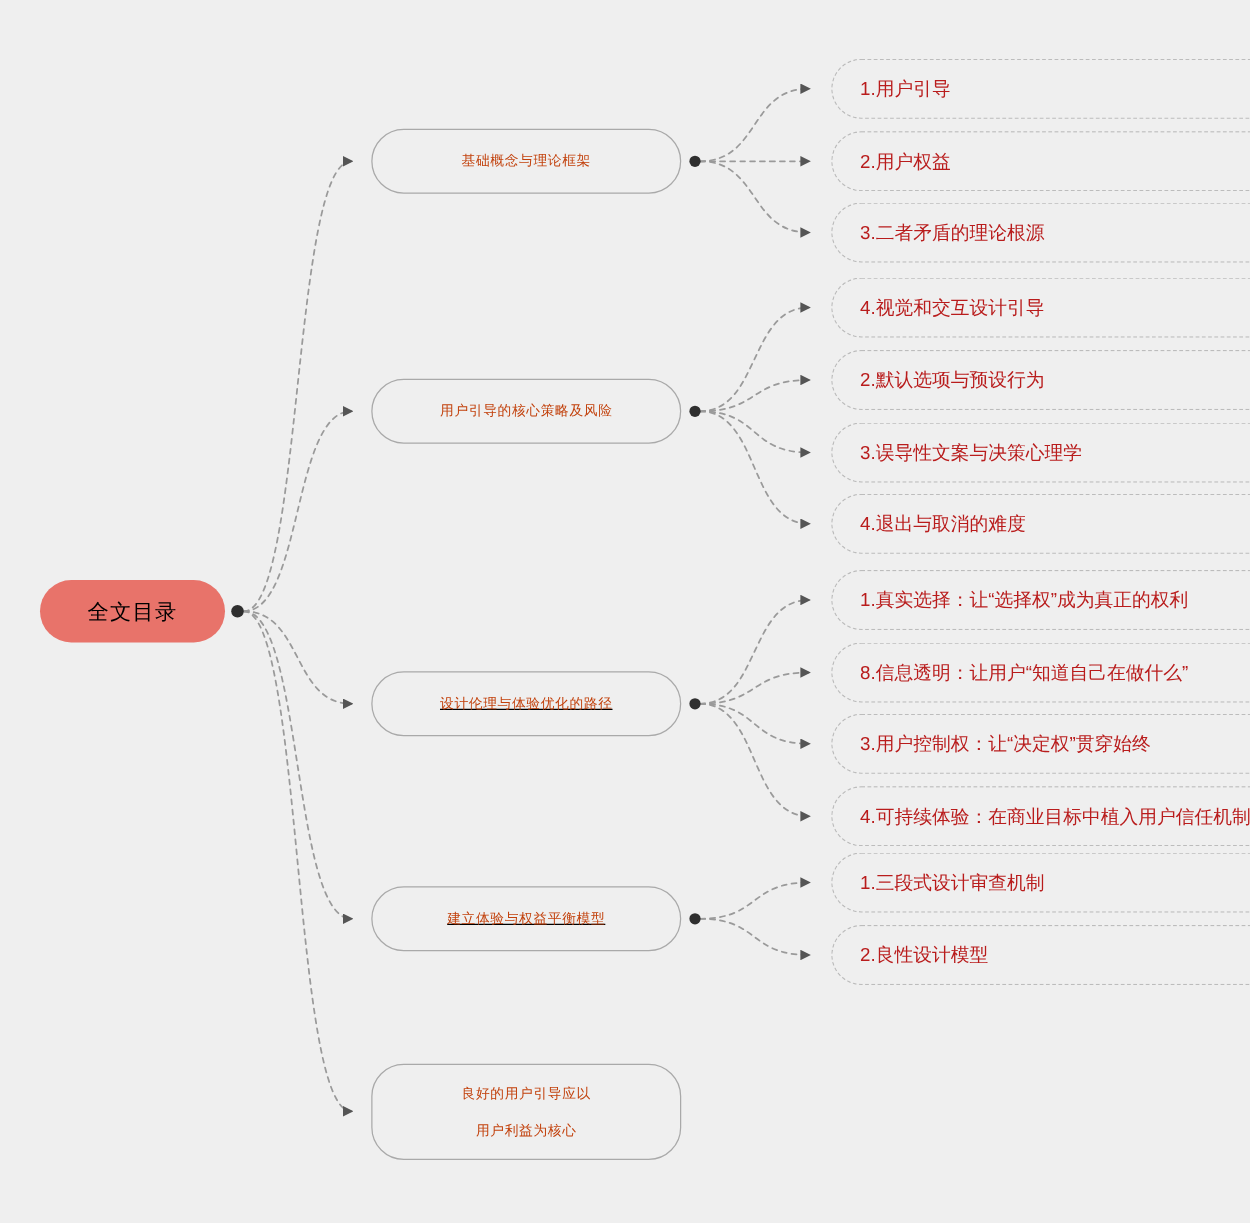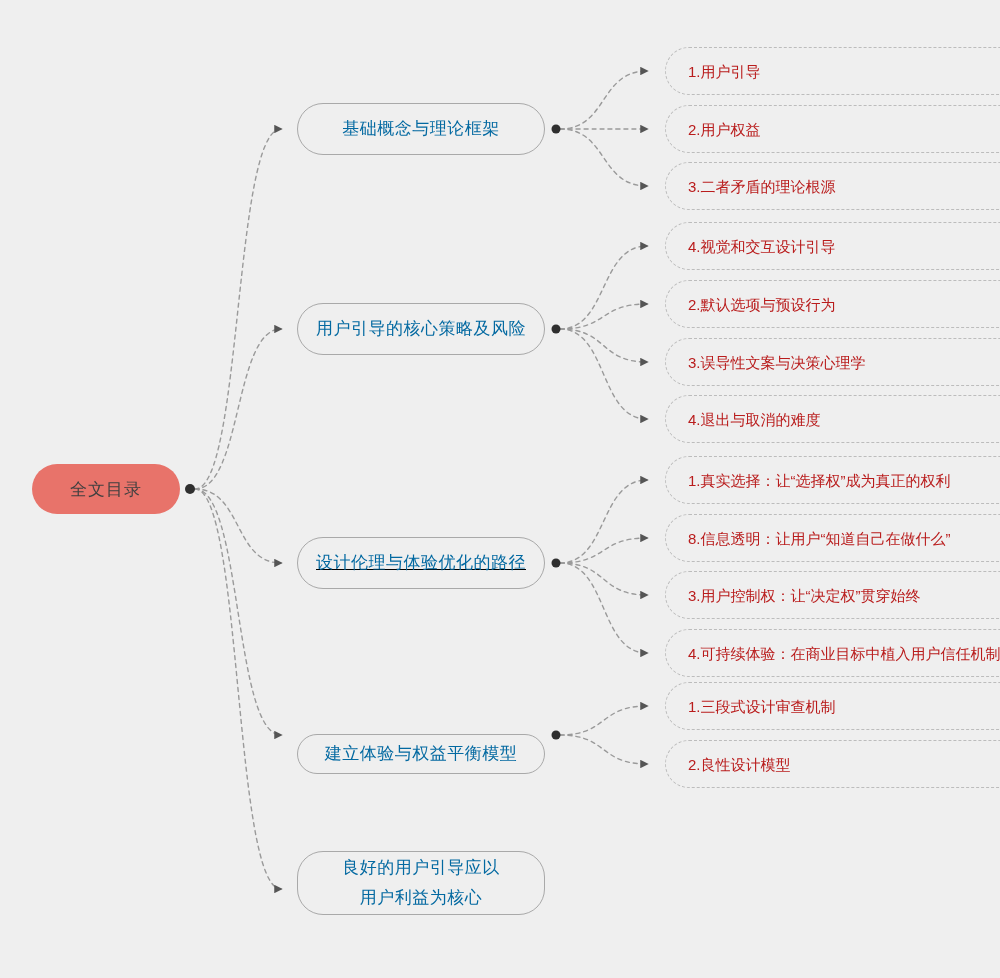--- a/index.html
+++ b/index.html
@@ -38,21 +38,21 @@
     width: 148px;
     height: 50px;
     border-radius: 25px;
     background: #e8736a;
     display: flex;
     align-items: center;
     justify-content: center;
     box-sizing: border-box;
   }
   .root-label {
-    color: #404040;
+    color: #000000;
     font-size: 17px;
     letter-spacing: 1px;
     line-height: 1;
     white-space: nowrap;
   }
 
   
   .branch-node {
     position: absolute;
     left: 297px;
@@ -60,22 +60,22 @@
     border: 1px solid #a9a9a9;
     border-radius: 26px;
     background: transparent;
     box-sizing: border-box;
     display: flex;
     align-items: center;
     justify-content: center;
     text-align: center;
   }
   .branch-label {
-    color: #0369a1;
-    font-size: 17px;
+    color: #c2410c;
+    font-size: 11px;
     line-height: 30px;
     letter-spacing: 0.5px;
     white-space: pre-line;
   }
 
   
   .leaf-node {
     position: absolute;
     left: 665px;
     width: 420px;
@@ -142,24 +142,24 @@
   <div id="branch-layer">
       <div class="branch-node" style="top: 103px; height: 52px;">
         <span class="branch-label">基础概念与理论框架</span>
       </div>
       <div class="branch-node" style="top: 303px; height: 52px; text-align: center;">
         <span class="branch-label">用户引导的核心策略及风险</span>
       </div>
       <div class="branch-node" style="top: 537px; height: 52px; text-decoration: underline;">
         <span class="branch-label">设计伦理与体验优化的路径</span>
       </div>
-      <div class="branch-node" style="top: 734px; height: 40px;">
+      <div class="branch-node" style="top: 709px; height: 52px; text-decoration: underline;">
         <span class="branch-label">建立体验与权益平衡模型</span>
       </div>
-      <div class="branch-node" style="top: 851px; height: 64px;">
+      <div class="branch-node" style="top: 851px; height: 77px;">
         <span class="branch-label">良好的用户引导应以
 用户利益为核心</span>
       </div>
     </div>
   <div id="leaf-layer">
       <div class="leaf-node" style="top: 47px;">
         <span class="leaf-label">1.用户引导</span>
       </div>
       <div class="leaf-node" style="top: 105px;">
         <span class="leaf-label">2.用户权益</span>

